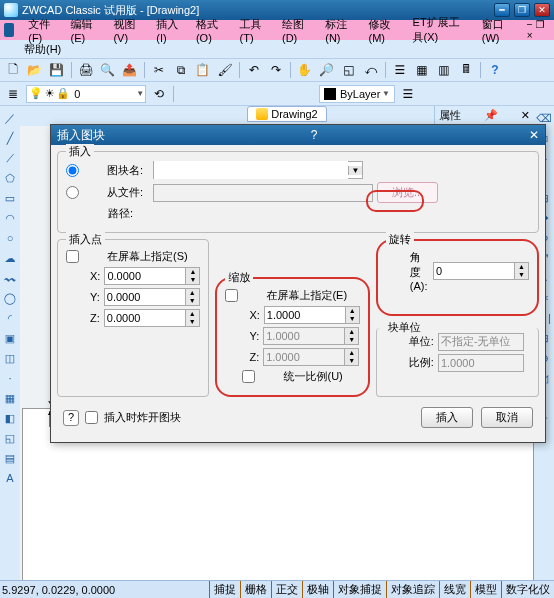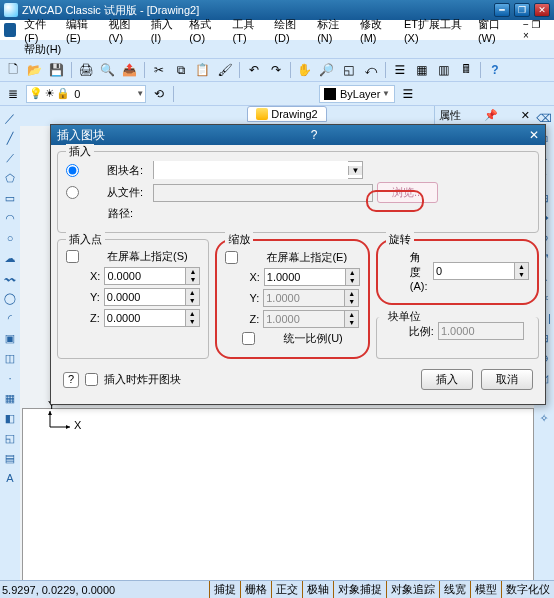--- a/index.html
+++ b/index.html
@@ -4,21 +4,21 @@
   <style>
     * { box-sizing: border-box; margin: 0; padding: 0; font-family: "Microsoft YaHei", Tahoma, sans-serif; }
     body { width: 554px; height: 598px; background: #e5e9f0; overflow: hidden; font-size: 11px; position: relative; }
     
     .titlebar { background: linear-gradient(#2f7bb4, #165a96); color: #fff; height: 20px; display: flex; align-items: center; padding: 0 4px; }
     .titlebar .app-icon { width: 14px; height: 14px; background: radial-gradient(circle at 30% 30%, #fff, #4dc6ff); border-radius: 2px; margin-right: 4px; }
     .titlebar-title { flex: 1; font-size: 11px; }
     .winbtns { display: flex; gap: 4px; }
     .winbtn { width: 16px; height: 14px; background: linear-gradient(#5aa9e3,#0a5ea8); border: 1px solid #0a3b68; border-radius: 2px; display:flex; align-items:center; justify-content:center; color:#fff; font-size:9px; }
     
-    .menubar { background: #ffffff; display: flex; height: 20px; align-items: center; padding-left: 4px; gap: 2px; }
+    .menubar { background: #f9a8d4; display: flex; height: 20px; align-items: center; padding-left: 4px; gap: 8px; }
     .menubar .menu-icon { width: 14px; height: 14px; background: #165a96; border-radius: 2px; margin-right: 2px; }
     .menuitem { padding: 2px 4px; font-size: 11px; }
     .mdi-x { margin-left: auto; margin-right: 4px; font-size: 10px; padding: 0 4px; }
     .menubar2 { background: #d9ebfb; display: flex; height: 18px; align-items: center; padding-left: 20px; }
     
     .toolbar { background: #d9ebfb; border-top: 1px solid #b5ceee; border-bottom: 1px solid #b5ceee; height: 24px; display: flex; align-items: center; padding: 0 4px; gap: 4px; position: relative; }
     .tbtn { width: 18px; height: 18px; border: 1px solid transparent; border-radius: 2px; display: flex; align-items: center; justify-content: center; font-size: 12px; }
     .sep { width: 1px; height: 16px; background: #a0b8d8; margin: 0 1px; }
     
     .toolbar2 { background: #d9ebfb; border-bottom: 1px solid #b5ceee; height: 24px; display: flex; align-items: center; padding: 0 4px; gap: 4px; }
@@ -312,21 +312,21 @@
             <div class="spinner">
               <input type="text" value="0.0000" style="">
               <div class="spinbtns">
                 <span>▲</span>
                 <span>▼</span>
               </div>
             </div>
           </div>
       </div>
 
-      <div class="fieldset highlight-red" style="flex:0 0 148px;">
+      <div class="fieldset highlight-red" style="flex:0 0 148px;margin-top:38px;">
         <div class="fieldset-legend">缩放</div>
         <div class="row">
             <input type="checkbox" style="">
             <label>在屏幕上指定(E)</label>
           </div>
         <div class="row">
             <label>X:</label>
             <div class="spinner">
               <input type="text" value="1.0000" style="">
               <div class="spinbtns">
@@ -371,20 +371,24 @@
                 <div class="spinbtns">
                   <span>▲</span>
                   <span>▼</span>
                 </div>
               </div>
             </div>
         </div>
         <div class="fieldset" style="border-top:none;padding-top:2px;">
           <div class="fieldset-legend">块单位</div>
           <div class="row">
+              <label>单位:</label>
+              <input type="text" readonly="" style="width: 86px;" value="不指定-无单位">
+            </div>
+          <div class="row">
               <label>比例:</label>
               <input type="text" readonly="" style="width: 86px;" value="1.0000">
             </div>
         </div>
       </div>
     </div>
 
     <div class="dlg-footer">
       <span class="qmark">?</span>
       <input type="checkbox" style="">

